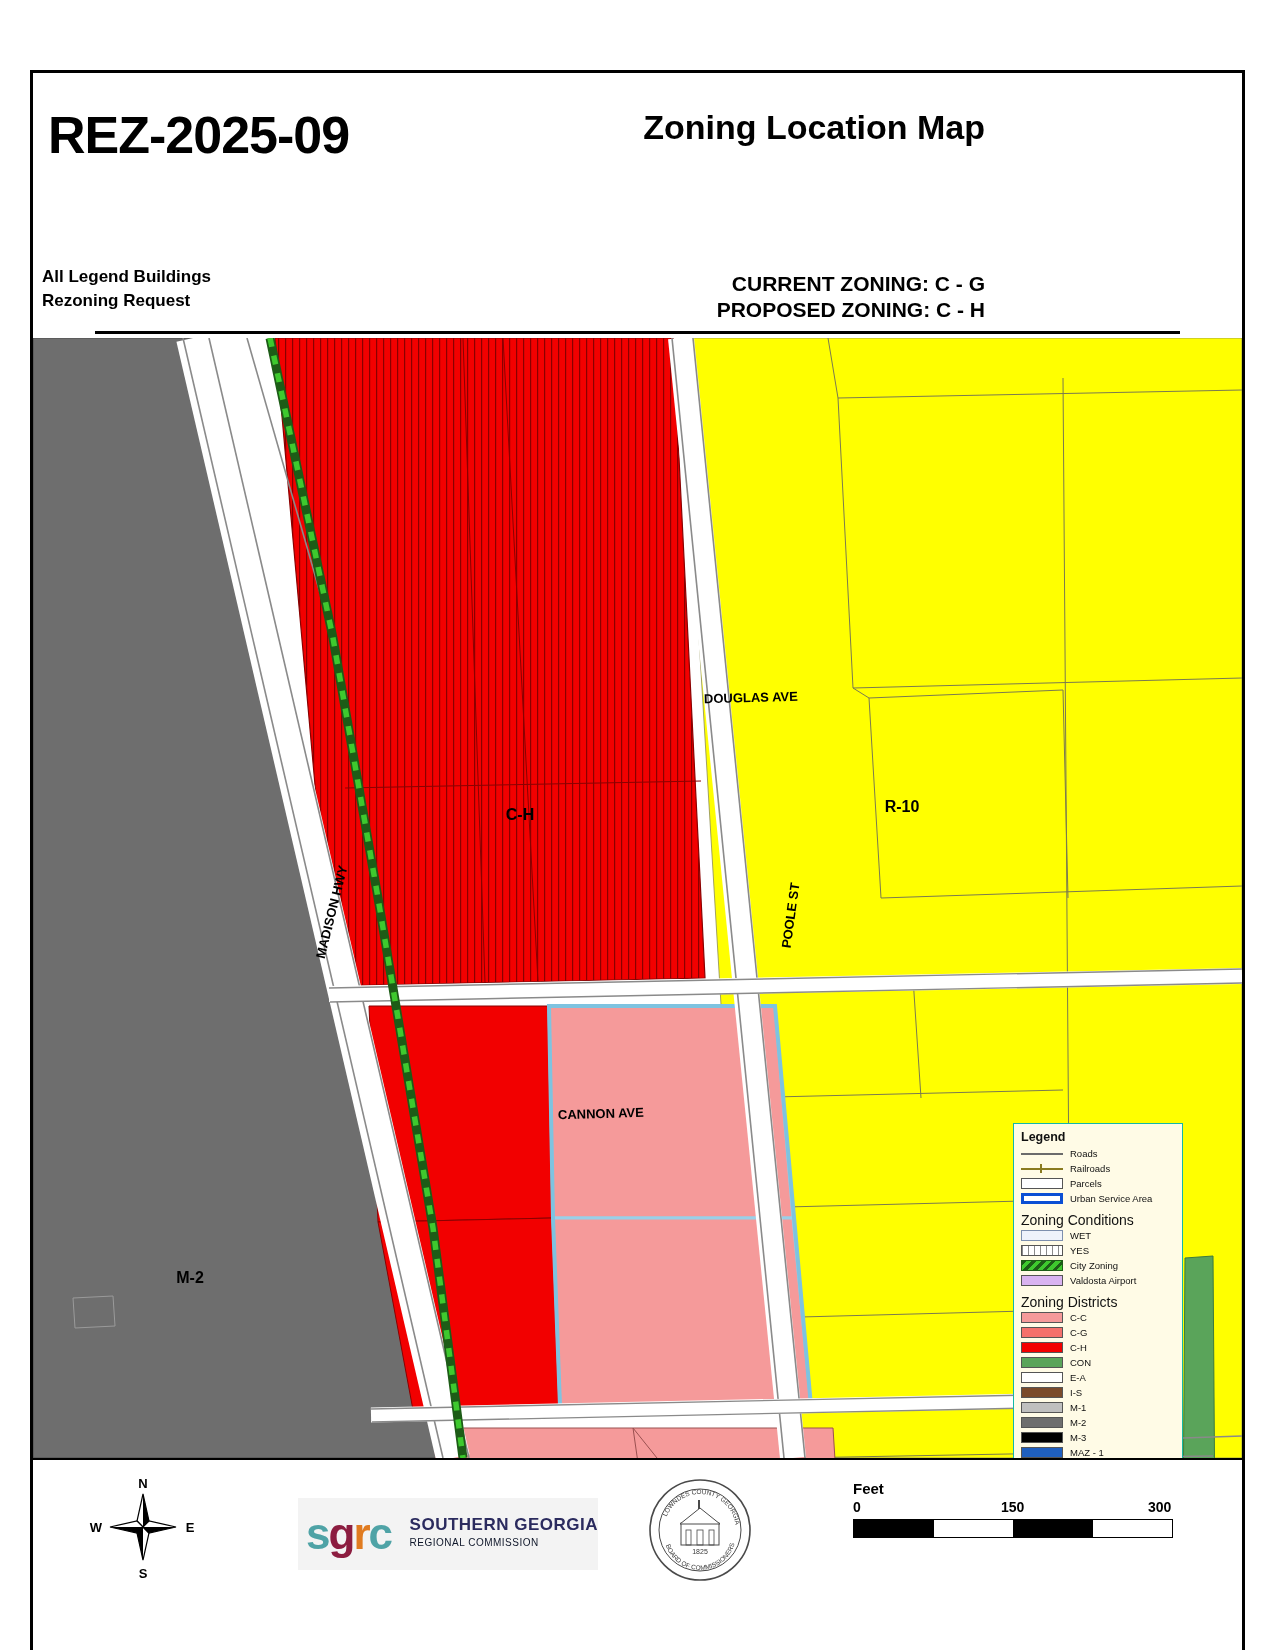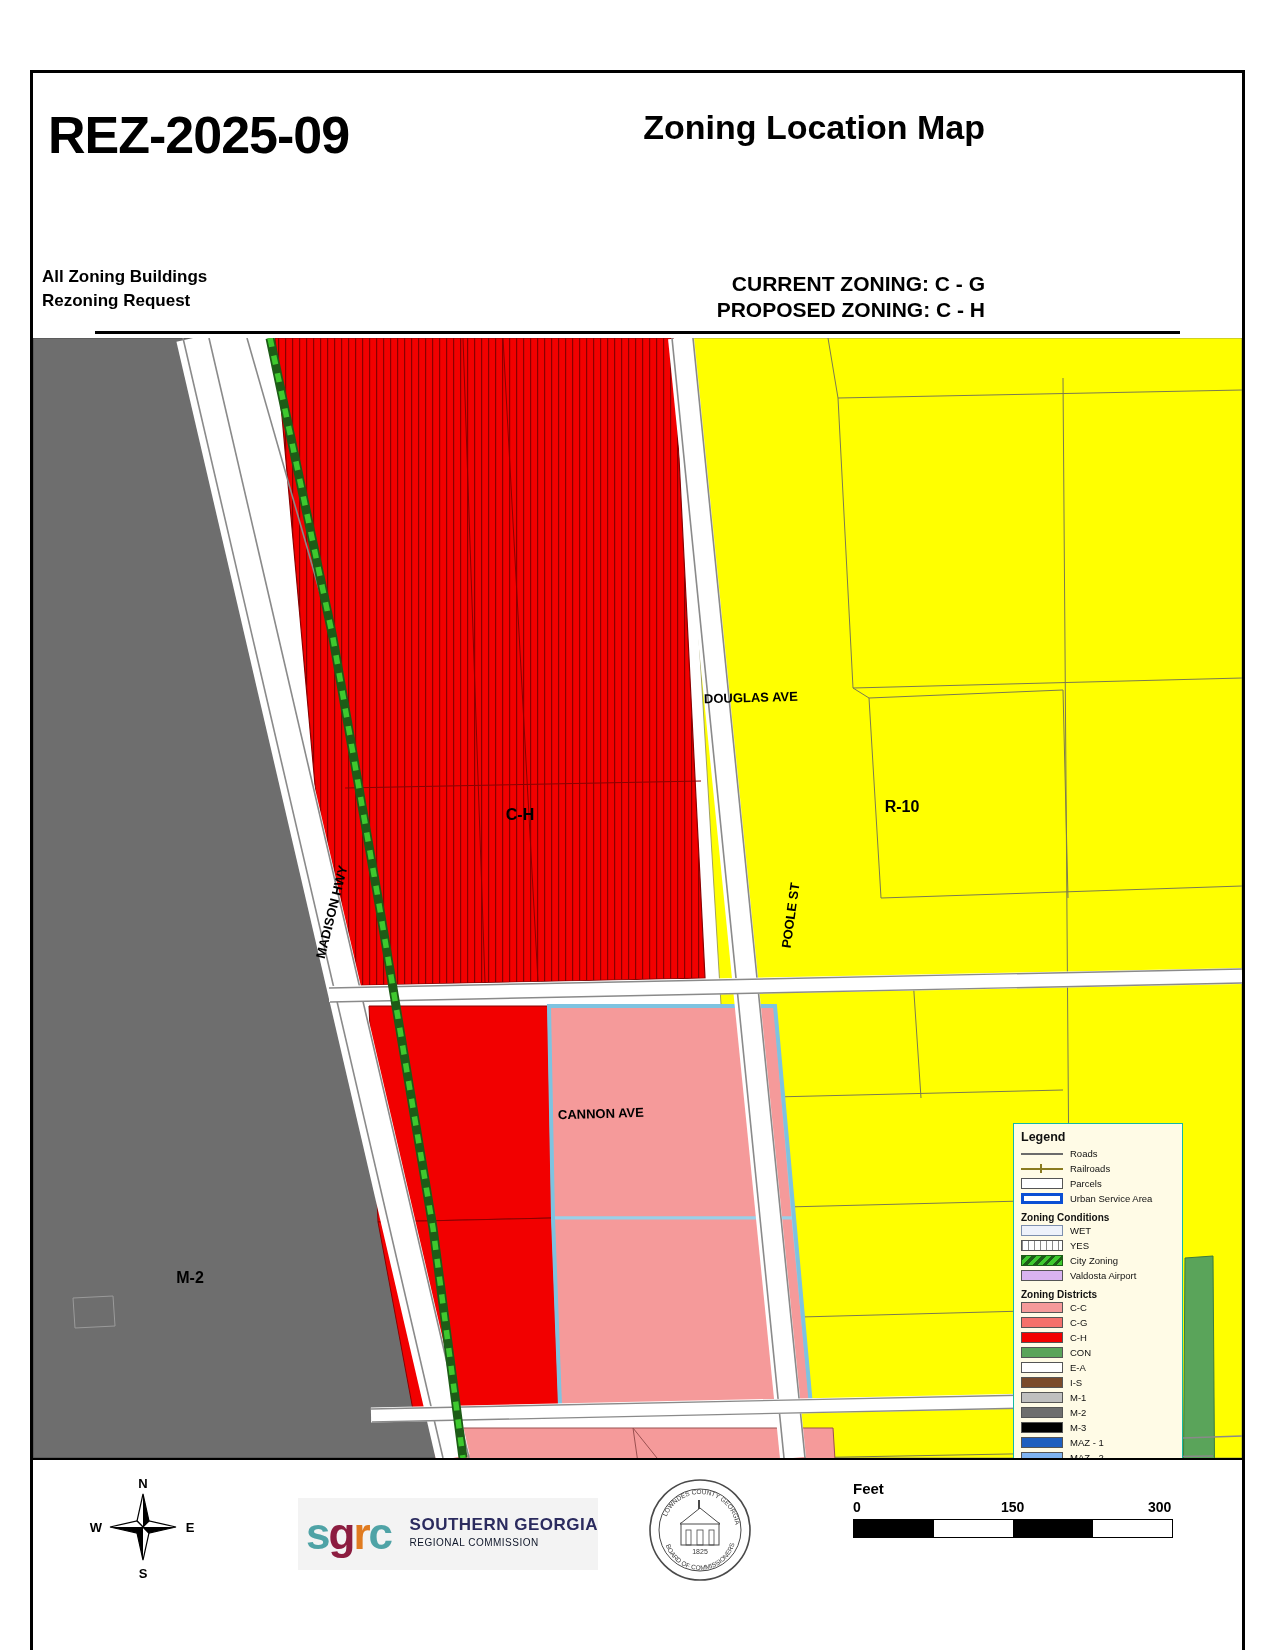--- a/index.html
+++ b/index.html
@@ -12,21 +12,21 @@
   .subtitle{position:absolute;left:42px;top:225px;font-size:17px;font-weight:bold;line-height:24px;color:#000;}
   .zoning-cur{position:absolute;right:55px;top:232px;font-size:21px;font-weight:bold;color:#000;text-align:right;}
   .zoning-prop{position:absolute;right:55px;top:258px;font-size:21px;font-weight:bold;color:#000;text-align:right;}
   .hr-head{position:absolute;left:95px;top:291px;width:1085px;height:3px;background:#000;}
   
   #map{position:absolute;left:33px;top:298px;width:1209px;height:1120px;overflow:hidden;background:#ffffff;border-bottom:2px solid #000;}
   #map svg{display:block;}
   
   #legend{position:absolute;left:980px;top:785px;width:170px;background:#fffbe6;border:1px solid #14b8a6;padding:6px 7px 8px 7px;box-sizing:border-box;font-size:9.5px;color:#111;}
   #legend .lg-title{font-size:12.5px;font-weight:bold;margin-bottom:4px;}
-  #legend .lg-sub{font-size:10px;font-weight:bold;margin:4px 0 2px 0;}
+  #legend .lg-sub{font-size:14px;font-weight:normal;margin:4px 0 2px 0;}
   .lg-row{display:flex;align-items:flex-start;height:15px;}
   .lg-sw{width:42px;height:11px;margin-right:7px;flex:none;border:1px solid #555;box-sizing:border-box;}
   .lg-lbl{font-size:9.5px;white-space:nowrap;}
   .sw-line{border:none;height:11px;position:relative;}
   .sw-line:after{content:"";position:absolute;left:0;top:5px;width:42px;height:1.5px;background:#6b6b6b;}
   .sw-rail{border:none;height:11px;position:relative;}
   .sw-rail:after{content:"";position:absolute;left:0;top:5px;width:42px;height:1.5px;background:#8a7b20;}
   .sw-rail:before{content:"";position:absolute;left:19px;top:1px;width:1.5px;height:9px;background:#8a7b20;}
   .sw-usa{border:3px solid #0b4fd4;background:#fff;}
   .sw-wet{background:#eef2fb;border:1px solid #7d8fae;}
@@ -55,21 +55,21 @@
 <body>
 
 <div id="sheet">
 
   <div class="border-outer"></div>
 
   <div class="title-left">REZ-2025-09</div>
   <div class="title-right">Zoning Location Map</div>
 
   <div class="subtitle">
-    <div>All Zoning Buildings</div>
+    <div>All Legend Buildings</div>
     <div>Rezoning Request</div>
   </div>
 
   <div class="zoning-cur">CURRENT ZONING: C - G</div>
   <div class="zoning-prop">PROPOSED ZONING: C - H</div>
   <div class="hr-head"></div>
 
   <div id="map">
     <svg width="1209" height="1120" viewBox="0 0 1209 1120">
       <defs>

